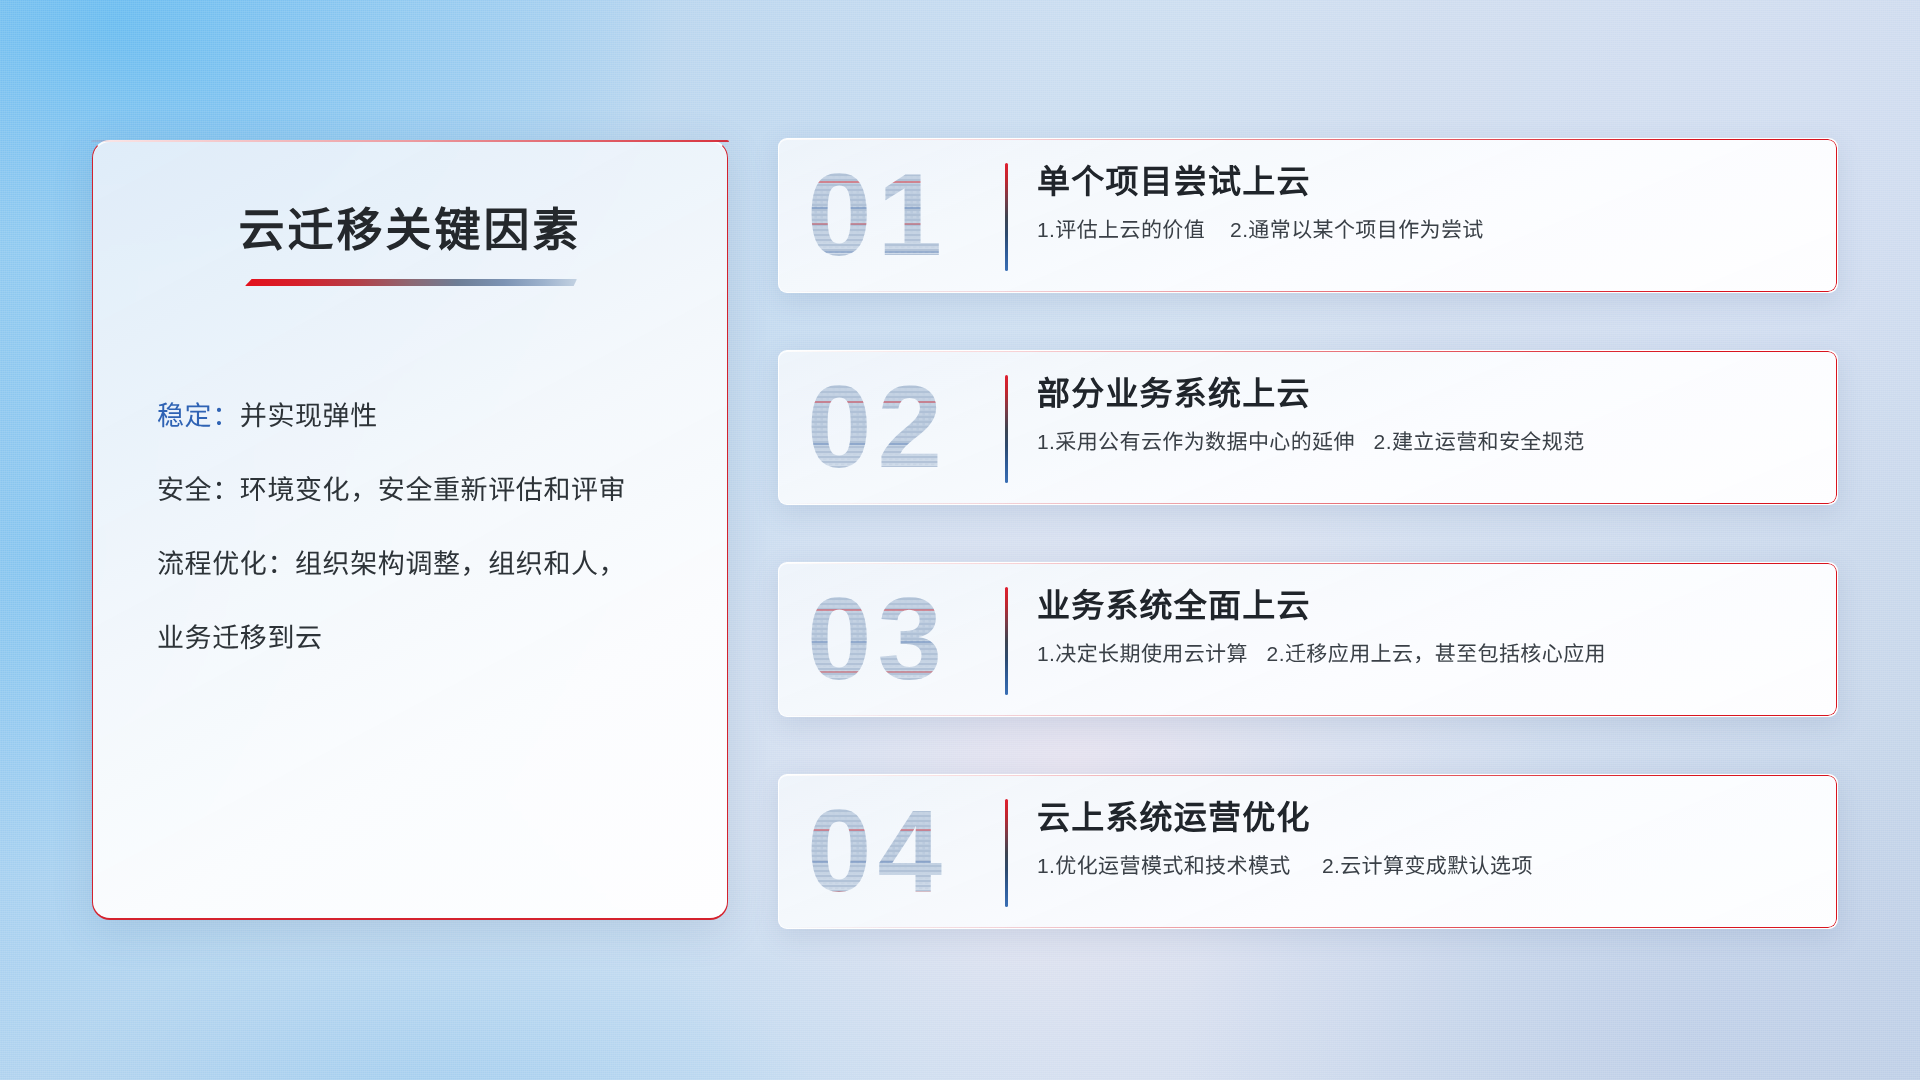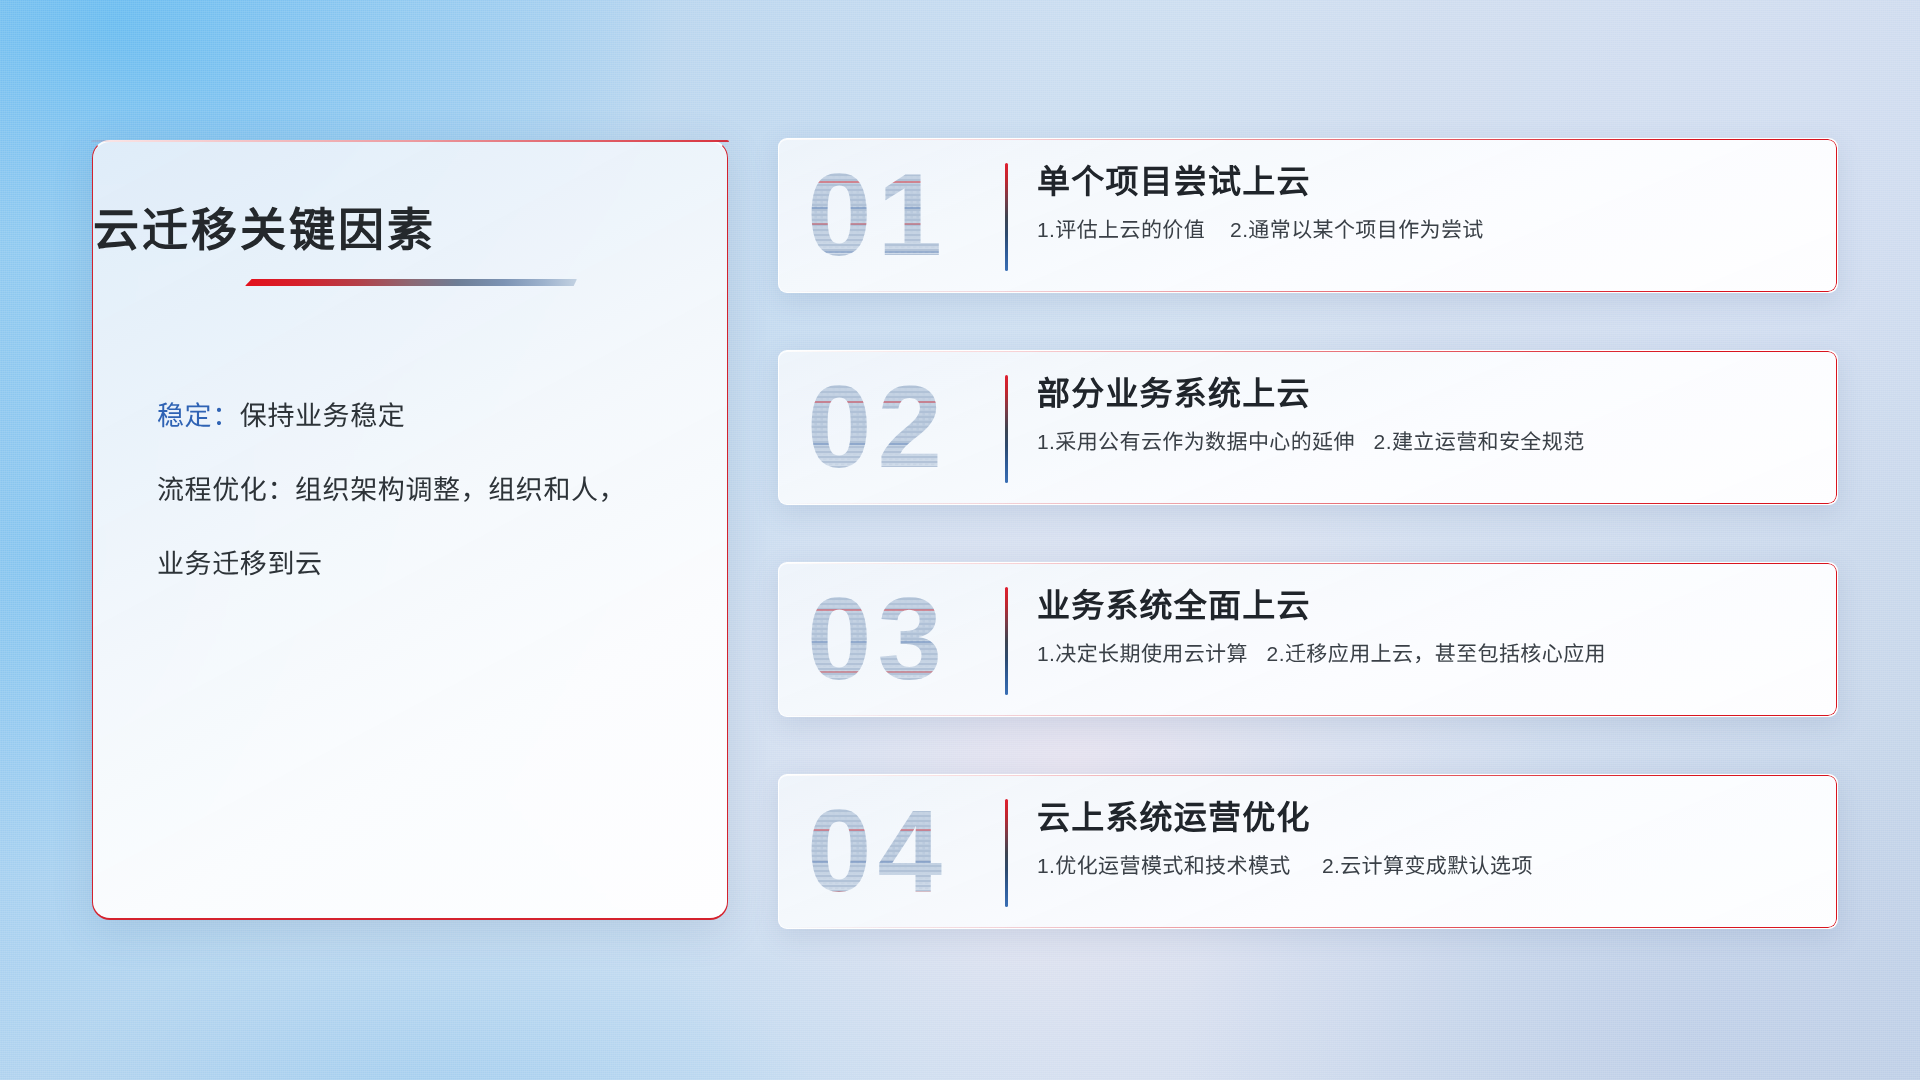--- a/index.html
+++ b/index.html
@@ -75,20 +75,21 @@
     backdrop-filter:blur(2px);
     box-sizing:border-box;
   }
   .left-card .card-top-fade{
     position:absolute;left:-1.6px;right:-1.6px;top:-1px;height:2px;
     background:linear-gradient(90deg, rgba(212,34,46,.10) 0%, rgba(212,34,46,.45) 50%, rgba(212,34,46,.92) 100%);
     border-radius:18px 18px 0 0;
   }
   .lc-title{
     position:absolute;left:0;right:0;top:52px;
+    text-align:center;
     font-size:46px;font-weight:700;letter-spacing:3px;
     color:#24282c;
     font-family:"Liberation Sans","DejaVu Sans",sans-serif;
   }
   .lc-underline{
     position:absolute;left:152px;top:138px;width:332px;height:7px;
     background:linear-gradient(90deg,
         #e3101c 0%, #d6202c 16%, #b44049 34%,
         #8d6873 50%, #6e7e96 64%, #7c93b4 78%,
         #9db2cd 90%, #c3d2e2 100%);
@@ -166,21 +167,24 @@
 
   <div class="left-card">
     <div class="card-top-fade"></div>
 
     <div class="lc-title">云迁移关键因素</div>
 
     <div class="lc-underline"></div>
 
     <div class="lc-list">
       <div class="lc-row">
-        <span class="k">稳定：</span><span>保持业务稳定</span>
+        <span class="k">稳定：</span><span>并实现弹性</span>
+      </div>
+      <div class="lc-row">
+        <span>安全：</span><span>环境变化，安全重新评估和评审</span>
       </div>
       <div class="lc-row">
         <span>流程优化：</span><span>组织架构调整，组织和人，</span>
       </div>
       <div class="lc-row">
         <span>业务迁移到云</span>
       </div>
     </div>
   </div>
 

